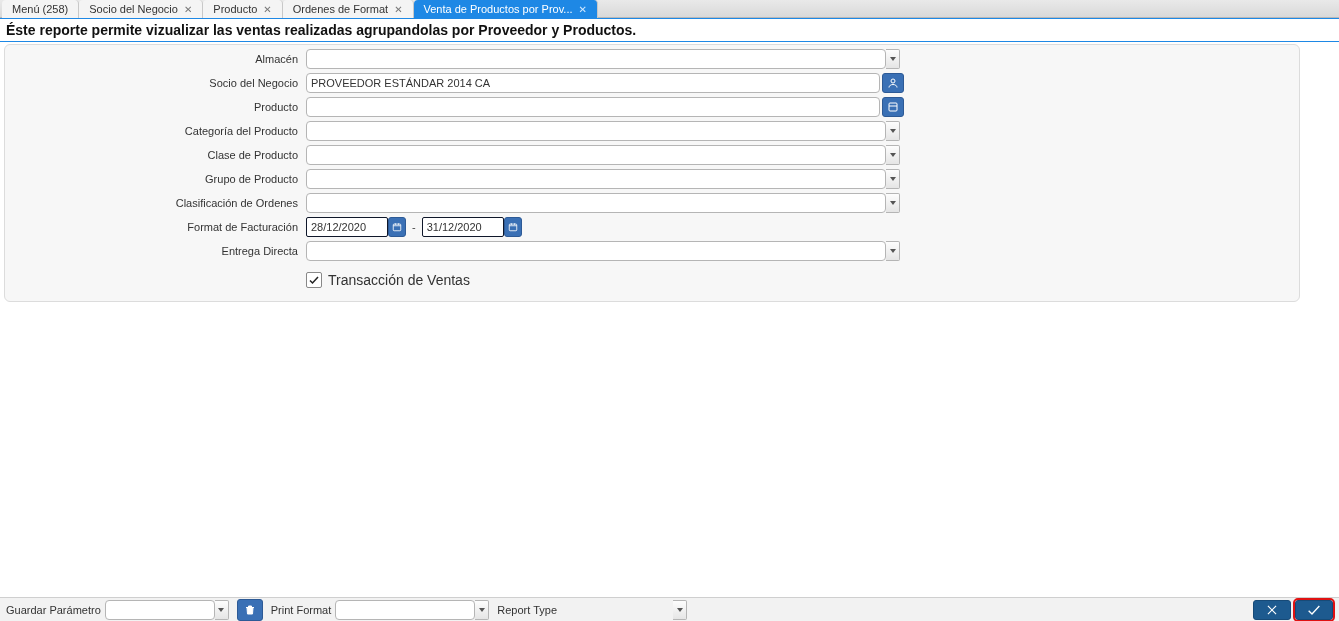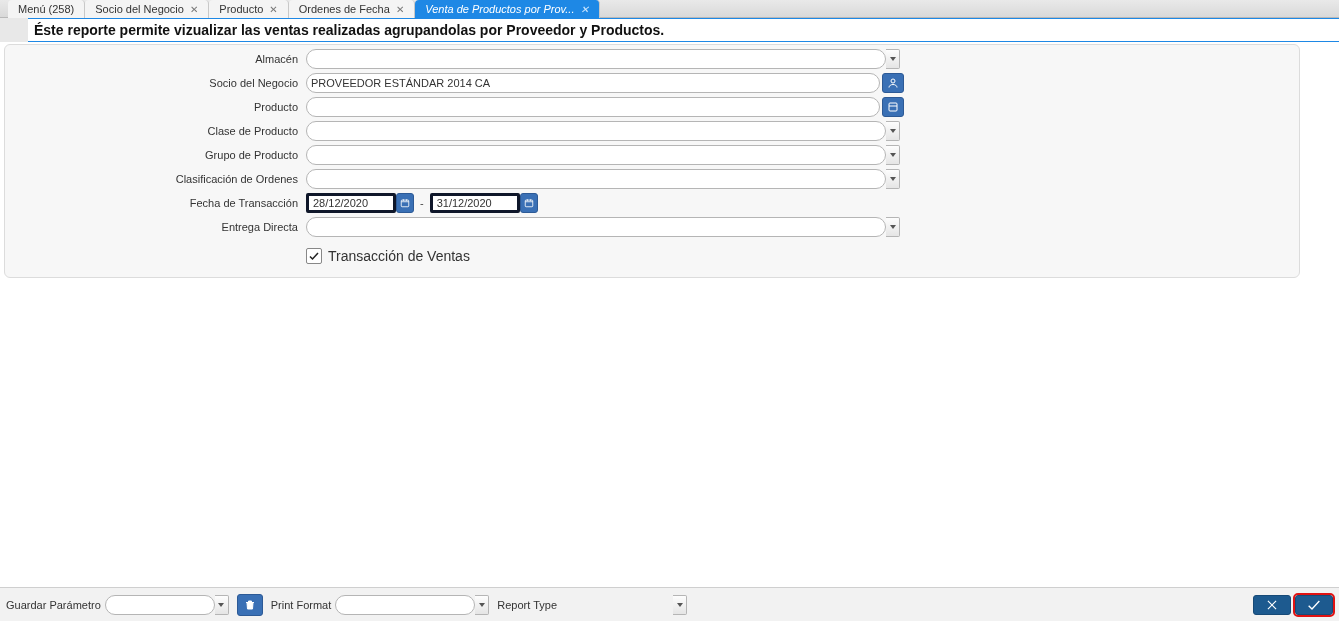--- a/index.html
+++ b/index.html
@@ -20,54 +20,52 @@
     height: 621px;
     background: #e8e8e8;
   }
   
   .tabbar {
     background: linear-gradient(#e9e9e9, #d9d9d9);
     border-bottom: 1px solid #b8b8b8;
     height: 18px;
     display: flex;
     align-items: stretch;
-    padding-left: 8px;
+    padding-left: 2px;
   }
   .tab {
     display: flex;
     align-items: center;
     padding: 0 10px;
     background: #f4f4f4;
     border-right: 1px solid #c8c8c8;
     border-top-left-radius: 4px;
     border-top-right-radius: 4px;
     font-size: 11px;
     color: #333;
     cursor: pointer;
     white-space: nowrap;
     height: 18px;
   }
   .tab.active {
     background: #1e88e5;
     color: #fff;
-    font-style: italic;
   }
   .tab .close {
     margin-left: 6px;
     font-size: 10px;
     color: #777;
   }
   .tab.active .close { color: #d0e8ff; }
   
   .header-band {
     background: #fff;
     border-top: 1px solid #1e88e5;
     border-bottom: 1px solid #1e88e5;
     padding: 3px 6px;
-    margin-left: 28px;
   }
   .header-band h1 {
     margin: 0;
     font-size: 14px;
     font-weight: bold;
     color: #111;
   }
   
   .form-wrap {
     flex: 1;
@@ -99,21 +97,21 @@
     white-space: nowrap;
   }
   .combo-wrap {
     display: flex;
     align-items: stretch;
     height: 20px;
   }
   .combo-input {
     height: 20px;
     border: 1px solid #b5b5b5;
-    border-radius: 10px;
+    border-radius: 4px;
     padding: 0 4px;
     font-size: 11px;
     color: #333;
     background: #fff;
   }
   .combo-input.wide { width: 580px; }
   .combo-btn {
     width: 14px;
     min-width:14px;
     border: 1px solid #b5b5b5;
@@ -140,23 +138,23 @@
     border-radius: 3px;
     display: flex;
     align-items: center;
     justify-content: center;
     margin-left: 2px;
     cursor: pointer;
     color: #fff;
     font-size: 12px;
   }
   .date-input {
-    width: 90px;
+    width: 82px;
     height: 20px;
-    border: 3px solid #0f172a;
+    border: 1px solid #0f172a;
     border-radius: 2px;
     padding: 0 4px;
     font-size: 11px;
     color: #333;
     background: #fff;
   }
   .date-btn {
     width: 18px; height: 20px;
     background: #3a70b5;
     border: 1px solid #2d5a96;
@@ -177,21 +175,21 @@
     border-radius: 2px;
     background: #fff;
     display: flex; align-items: center; justify-content: center;
     margin-right: 6px;
     cursor: pointer;
   }
   .checkbox-mock svg { width: 12px; height: 12px; }
   .cb-label { font-size: 14px; color:#333; }
   
   .footer {
-    height: 34px;
+    height: 24px;
     background: #f2f2f2;
     border-top: 1px solid #cfcfcf;
     display: flex;
     align-items: center;
     padding: 0 6px;
   }
   .footer .lbl {
     font-size: 11px;
     color: #333;
     margin-right: 4px;
@@ -237,21 +235,21 @@
     </div>
     <div class="tab">
       <span>Socio del Negocio</span>
       <span class="close">✕</span>
     </div>
     <div class="tab">
       <span>Producto</span>
       <span class="close">✕</span>
     </div>
     <div class="tab">
-      <span>Ordenes de Fecha</span>
+      <span>Ordenes de Format</span>
       <span class="close">✕</span>
     </div>
     <div class="tab active">
       <span>Venta de Productos por Prov...</span>
       <span class="close">✕</span>
     </div>
   </div>
 
   <div class="header-band">
     <h1>Éste reporte permite vizualizar las ventas realizadas agrupandolas por Proveedor y Productos.</h1>
@@ -289,20 +287,29 @@
           <input class="combo-input wide" style="width: 574px;" type="text" value="">
           <div class="lookup-btn">
             <svg width="12" height="12" viewBox="0 0 24 24" fill="none" stroke="#fff" stroke-width="2">
                 <rect x="4" y="4" width="16" height="16" rx="2"></rect>
                 <path d="M4 10h16"></path>
               </svg>
           </div>
         </div>
       </div>
 
+      <div class="form-row">
+        <div class="form-label">Categoría del Producto</div>
+        <div class="combo-wrap">
+          <input class="combo-input wide" type="text" value="" style="">
+          <div class="combo-btn">
+              <div class="caret"></div>
+            </div>
+        </div>
+      </div>
 
       <div class="form-row">
         <div class="form-label">Clase de Producto</div>
         <div class="combo-wrap">
           <input class="combo-input wide" type="text" value="" style="">
           <div class="combo-btn">
               <div class="caret"></div>
             </div>
         </div>
       </div>
@@ -321,21 +328,21 @@
         <div class="form-label">Clasificación de Ordenes</div>
         <div class="combo-wrap">
           <input class="combo-input wide" type="text" value="" style="">
           <div class="combo-btn">
               <div class="caret"></div>
             </div>
         </div>
       </div>
 
       <div class="form-row">
-        <div class="form-label">Fecha de Transacción</div>
+        <div class="form-label">Format de Facturación</div>
         <input class="date-input" type="text" value="28/12/2020" style="">
         <div class="date-btn">
           <svg width="10" height="10" viewBox="0 0 24 24" fill="none" stroke="#fff" stroke-width="2">
               <rect x="3" y="5" width="18" height="16" rx="2"></rect>
               <path d="M3 9h18M8 3v4M16 3v4"></path>
             </svg>
         </div>
         <span class="date-range-dash">-</span>
         <input class="date-input" type="text" value="31/12/2020" style="">
         <div class="date-btn">

